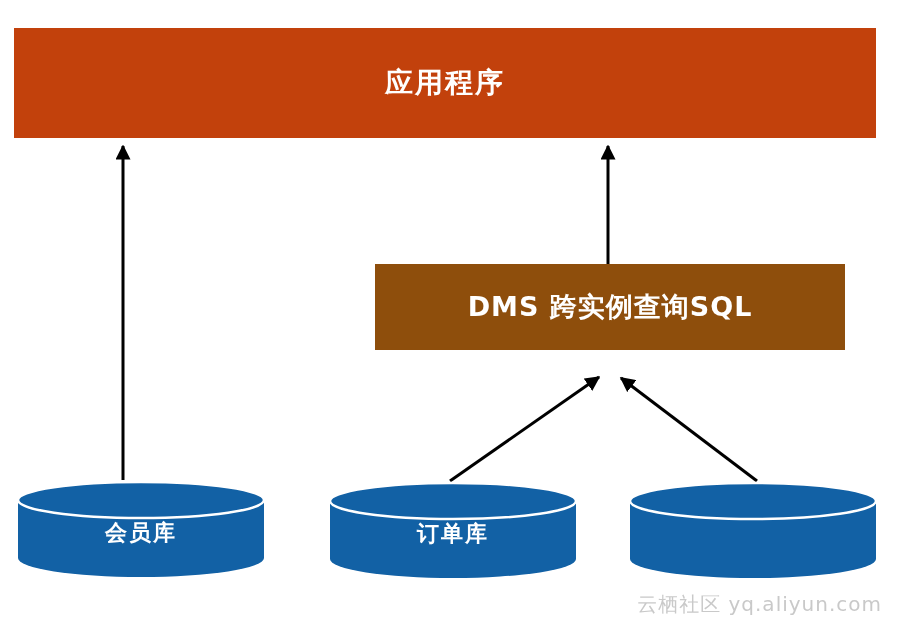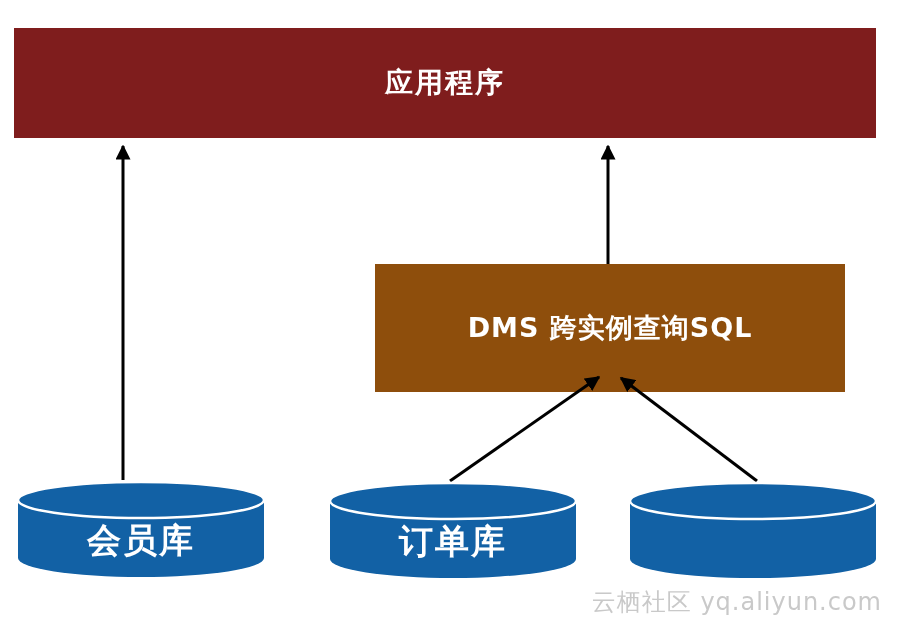--- a/index.html
+++ b/index.html
@@ -14,37 +14,37 @@
     height: 624px;
     background: #ffffff;
     overflow: hidden;
   }
   .app-box {
     position: absolute;
     left: 14px;
     top: 28px;
     width: 862px;
     height: 110px;
-    background: #7f1d1d;
+    background: #c2410c;
     display: flex;
     align-items: center;
     justify-content: center;
   }
   .app-box span {
     color: #ffffff;
     font-size: 28px;
     font-weight: bold;
     letter-spacing: 2px;
   }
   .dms-box {
     position: absolute;
     left: 375px;
     top: 264px;
     width: 470px;
-    height: 128px;
+    height: 86px;
     background: #8e4e0c;
     display: flex;
     align-items: center;
     justify-content: center;
   }
   .dms-box span {
     color: #ffffff;
     font-size: 27px;
     font-weight: bold;
     letter-spacing: 1px;
@@ -62,30 +62,30 @@
     width: 250px;
     height: 100px;
   }
   .cyl-label {
     position: absolute;
     left: 0;
     top: 38px;
     width: 100%;
     text-align: center;
     color: #ffffff;
-    font-size: 34px;
+    font-size: 22px;
     font-weight: bold;
     letter-spacing: 2px;
   }
   .watermark {
     position: absolute;
     right: 16px;
     bottom: 6px;
     color: #c9c9c9;
-    font-size: 24px;
+    font-size: 20px;
     letter-spacing: 1px;
   }
 </style>
 </head>
 <body>
 
 <div class="canvas">
 
   <div class="app-box">
     <span>应用程序</span>

